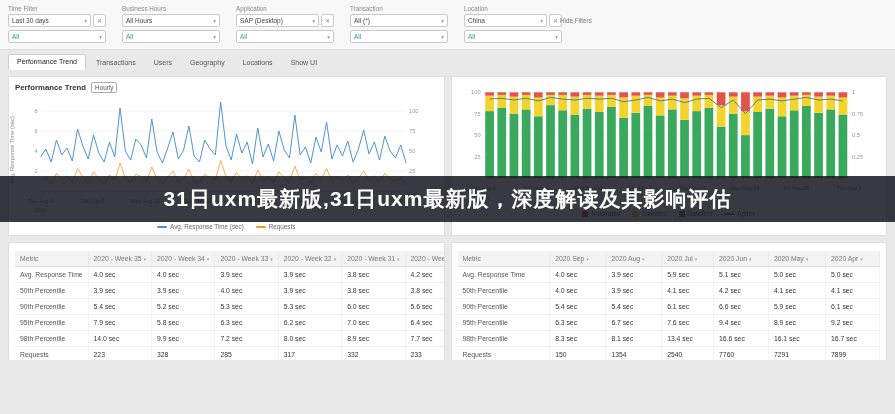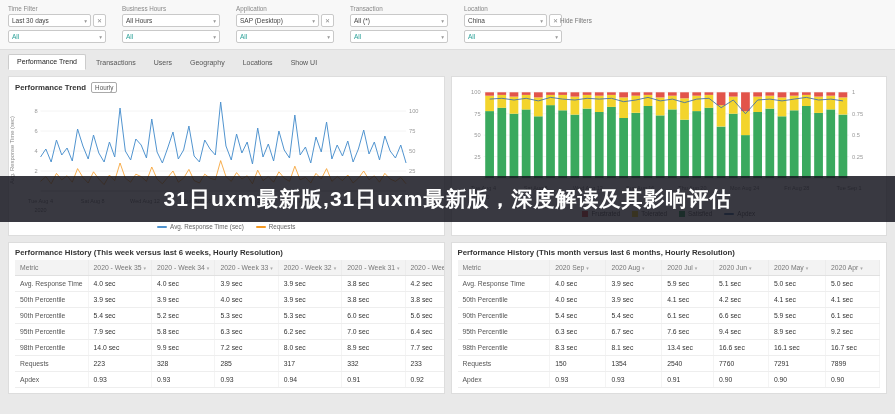--- a/index.html
+++ b/index.html
@@ -1,18 +1,18 @@
 <!DOCTYPE html>
 <html><head>
 <meta charset="utf-8">
 <style>
   * { box-sizing: border-box; margin: 0; padding: 0; }
   html,body { width:895px; height:414px; overflow:hidden; }
   body { font-family:"Liberation Sans", sans-serif; background:#e9e9e9; color:#333; }
-  .app { position:relative; width:895px; height:414px; overflow:hidden; }
+  .app { position:relative; width:895px; height:360px; overflow:hidden; }
 
   
   .filterbar { position:relative; background:#f8f8f8; border-bottom:1px solid #ddd; padding:5px 8px 4px; height:50px; }
   .filters { display:flex; gap:16px; }
   .ffield { width:98px; }
   .flabel { font-size:6.3px; color:#888; margin-bottom:2px; }
   .fselrow { display:flex; gap:2px; margin-bottom:3px; }
   .fsel { flex:1; display:flex; align-items:center; justify-content:space-between; height:13px;
           background:#fff; border:1px solid #c9c9c9; border-radius:2px; padding:0 3px;
           font-size:6.5px; color:#444; cursor:pointer; white-space:nowrap; overflow:hidden; }
@@ -318,21 +318,20 @@
           <span class="lgi">
             <span class="sw-line" style="background: rgb(68, 114, 164);"></span>
             <span>Apdex</span>
           </span>
         </div>
     </div>
   </div>
 
   <div class="row">
     <div class="panel">
-      <div class="panel-title">Performance History (This week versus last 6 weeks, Hourly Resolution)</div>
       <table class="tbl" id="table-weekly">
           <thead>
             <tr>
               <th><span>Metric</span></th>
               <th><span>2020 - Week 35</span><span class="thcaret">▾</span></th>
               <th><span>2020 - Week 34</span><span class="thcaret">▾</span></th>
               <th><span>2020 - Week 33</span><span class="thcaret">▾</span></th>
               <th><span>2020 - Week 32</span><span class="thcaret">▾</span></th>
               <th><span>2020 - Week 31</span><span class="thcaret">▾</span></th>
               <th><span>2020 - Week 30</span></th>
@@ -399,21 +398,20 @@
               <td>0.93</td>
               <td>0.93</td>
               <td>0.94</td>
               <td>0.91</td>
               <td>0.92</td>
             </tr>
           </tbody>
         </table>
     </div>
     <div class="panel">
-      <div class="panel-title">Performance History (This month versus last 6 months, Hourly Resolution)</div>
       <table class="tbl" id="table-monthly">
           <thead>
             <tr>
               <th><span>Metric</span></th>
               <th><span>2020 Sep</span><span class="thcaret">▾</span></th>
               <th><span>2020 Aug</span><span class="thcaret">▾</span></th>
               <th><span>2020 Jul</span><span class="thcaret">▾</span></th>
               <th><span>2020 Jun</span><span class="thcaret">▾</span></th>
               <th><span>2020 May</span><span class="thcaret">▾</span></th>
               <th><span>2020 Apr</span><span class="thcaret">▾</span></th>

